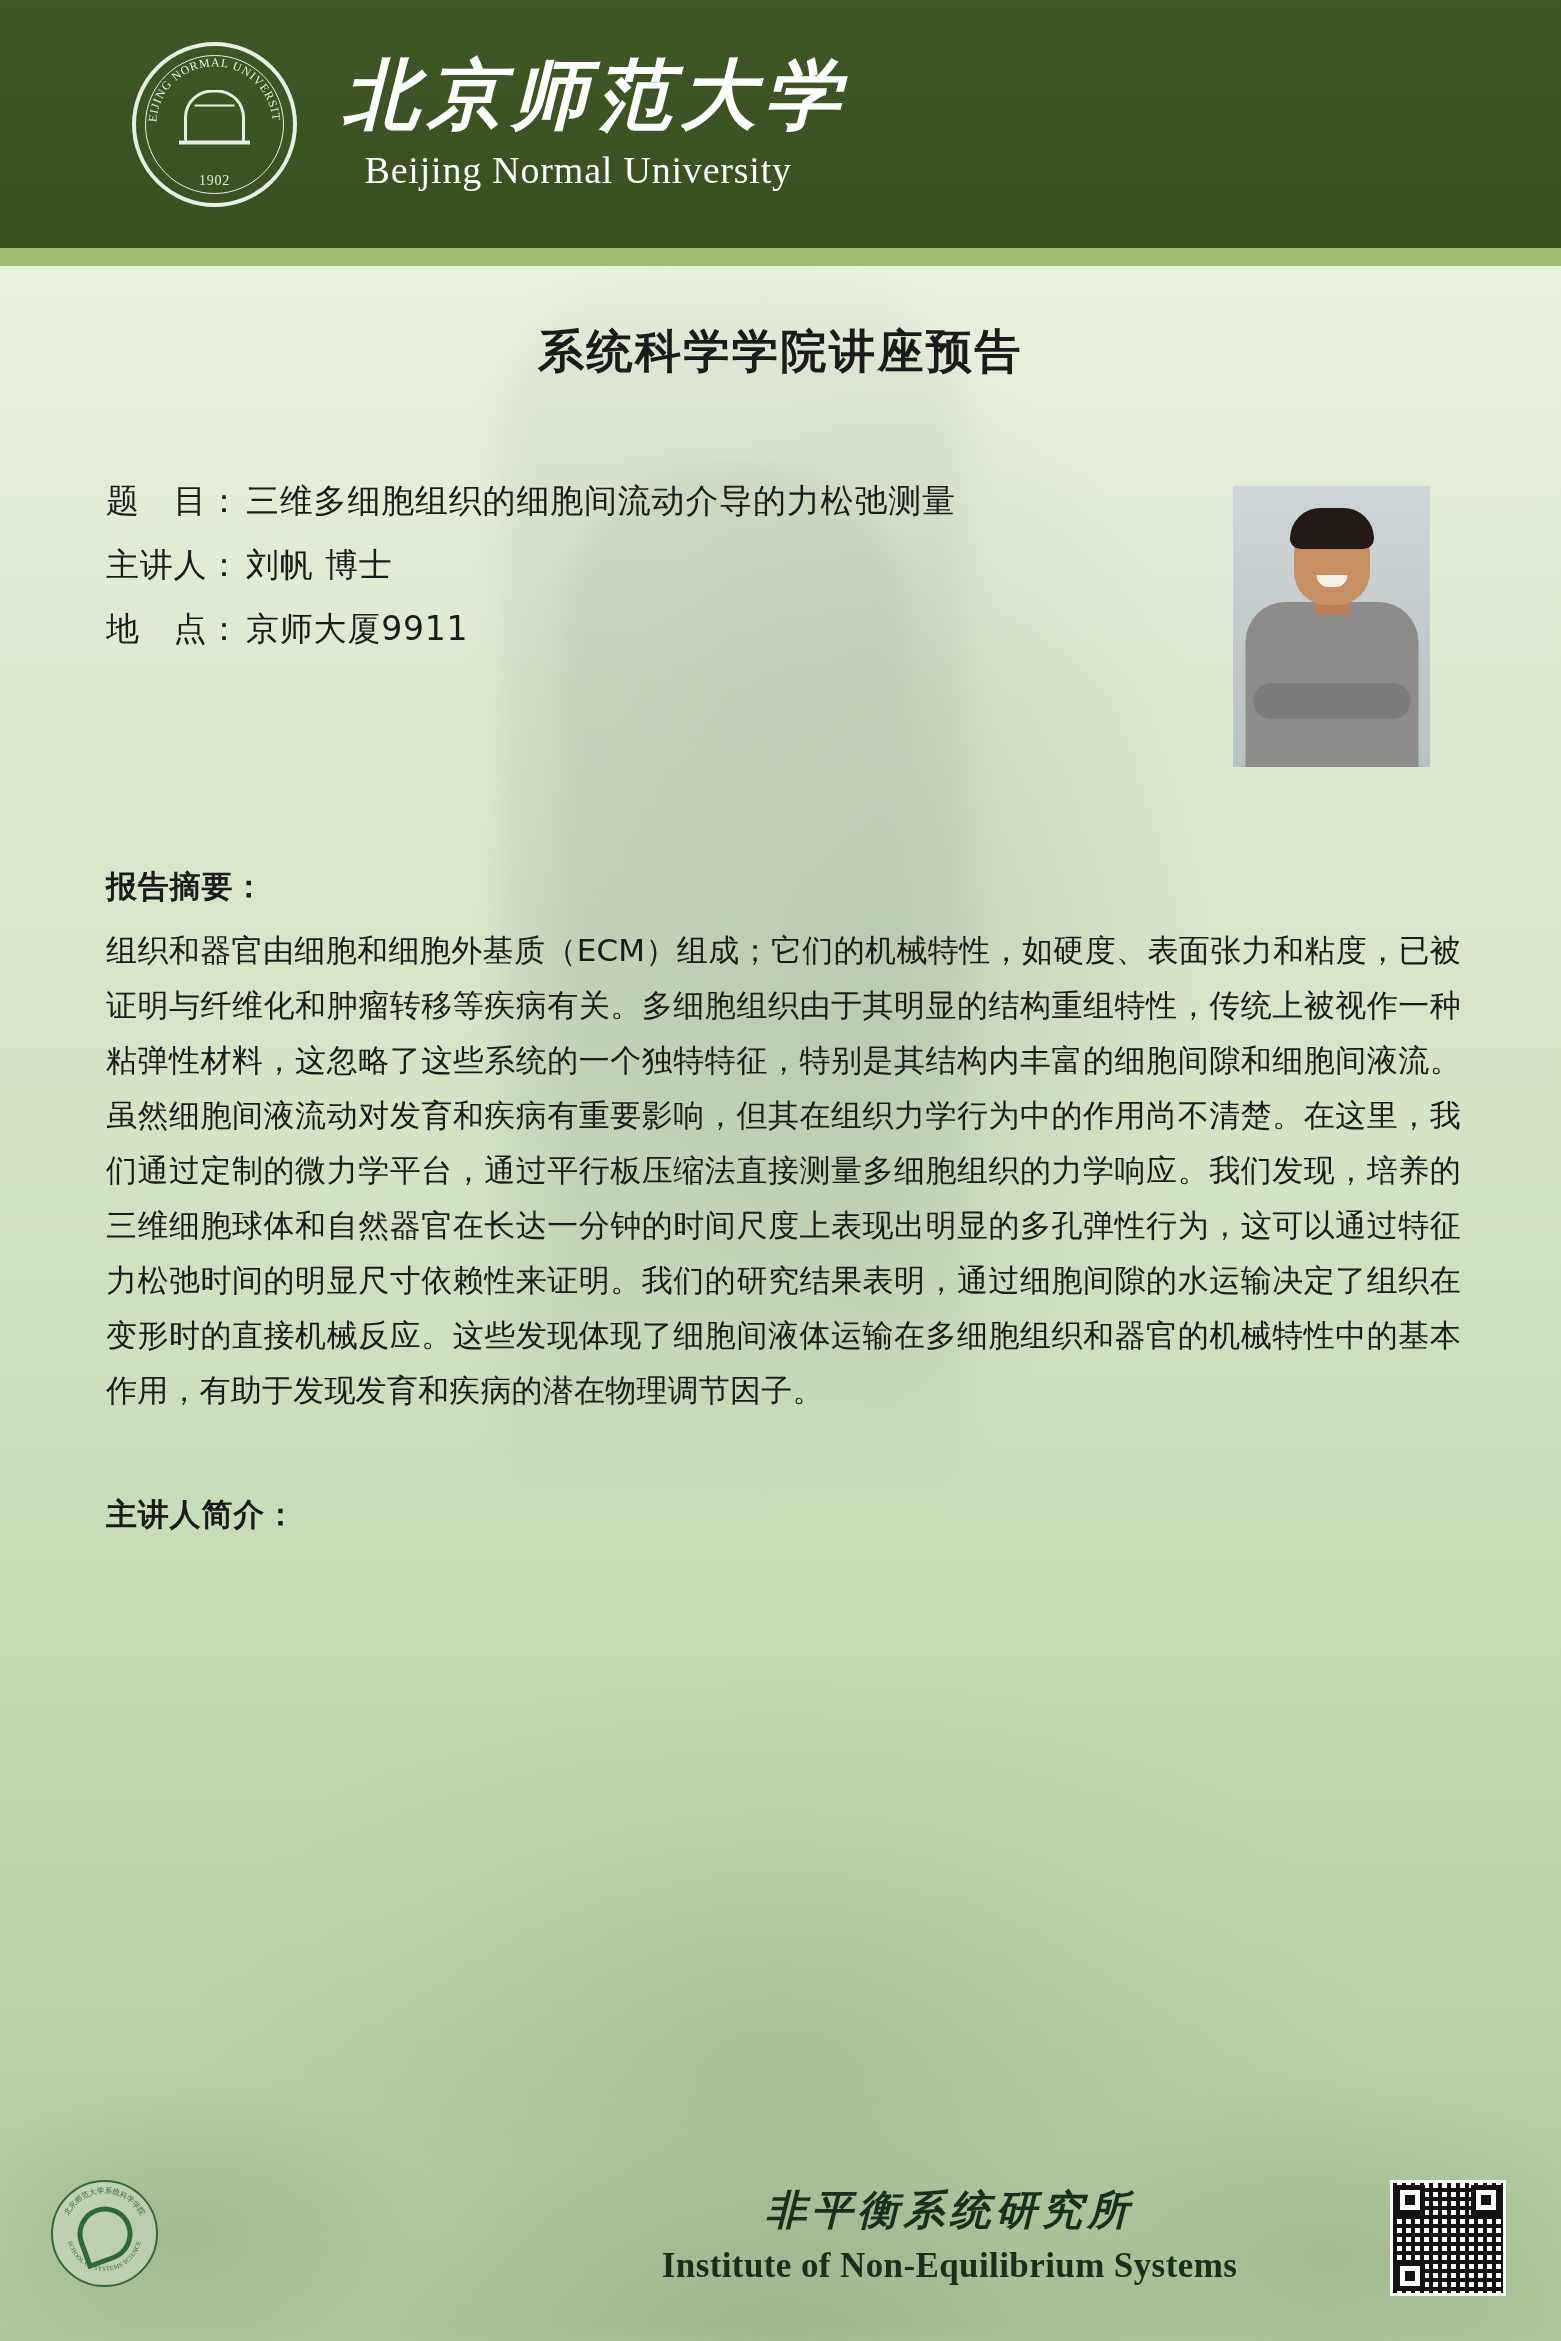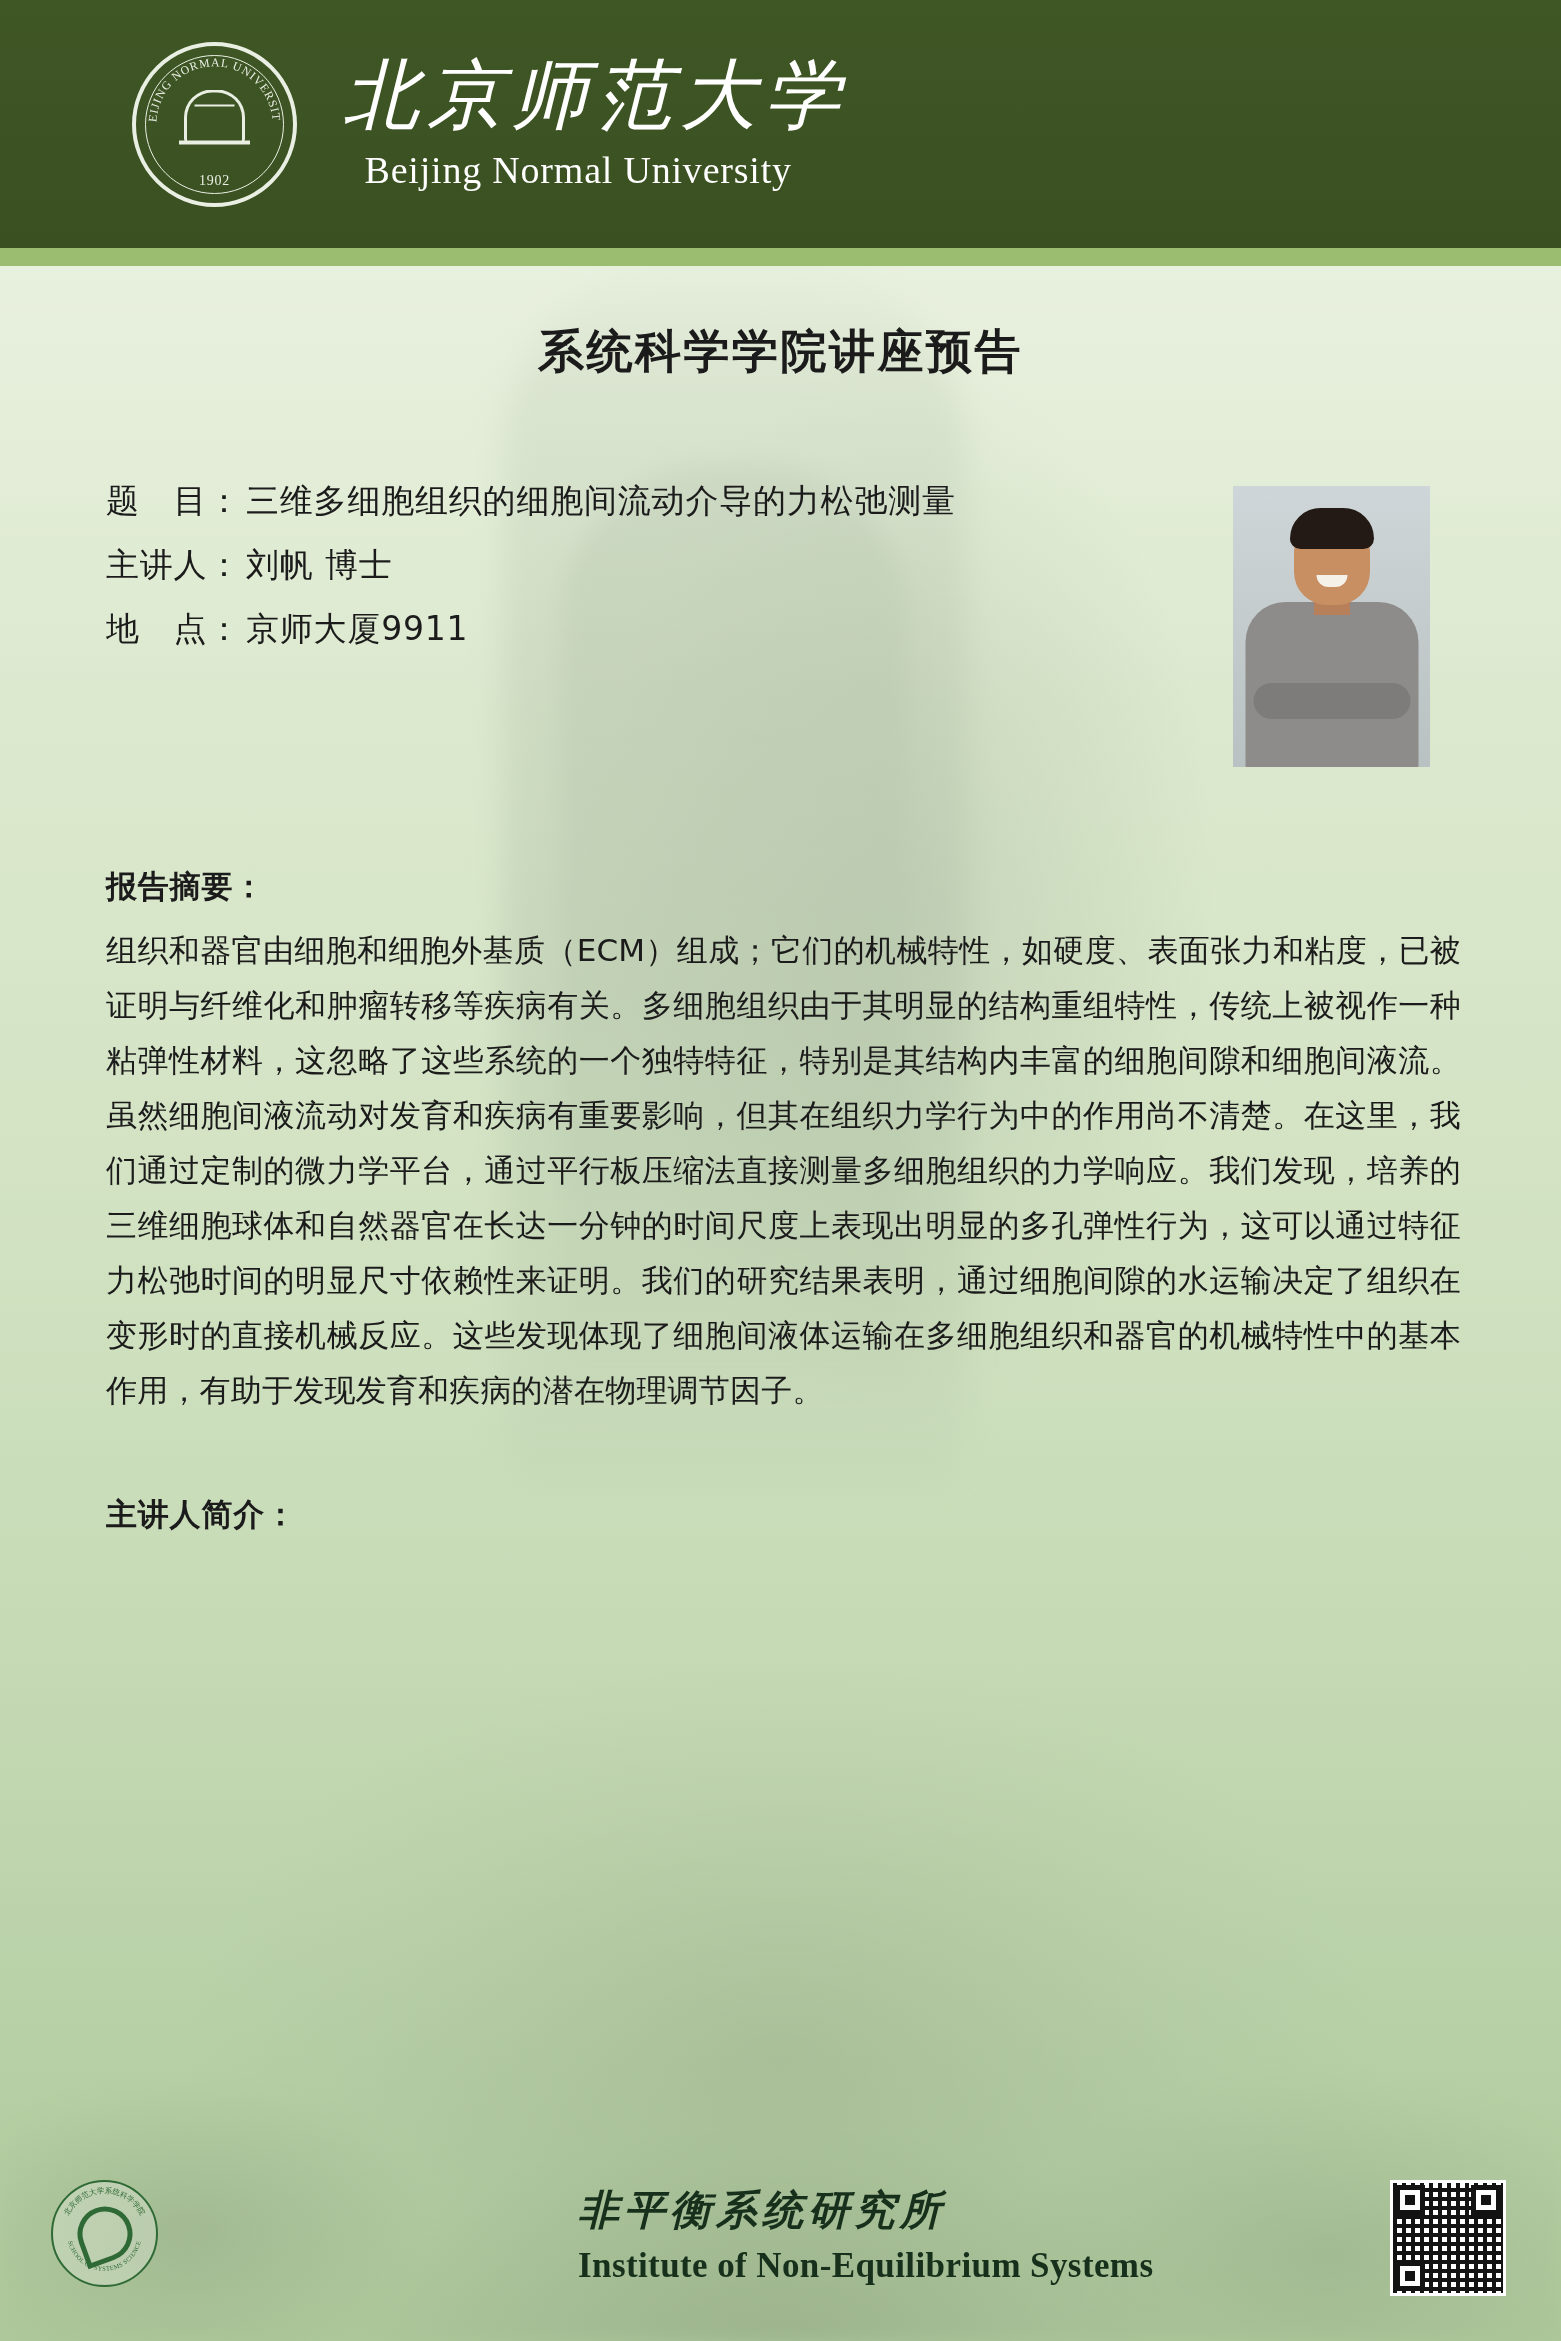--- a/index.html
+++ b/index.html
@@ -172,21 +172,21 @@
   }
   .header-names {
     margin-left: 46px;
     display: flex;
     flex-direction: column;
     justify-content: center;
   }
   .uni-cn {
     font-family: "Liberation Serif", "DejaVu Serif", serif;
     font-size: 76px;
-    font-weight: 400;
+    font-weight: 700;
     color: #ffffff;
     letter-spacing: 8.3px;
     line-height: 1.05;
     font-style: italic;
   }
   .uni-en {
     font-family: "Liberation Serif", "DejaVu Serif", serif;
     font-size: 38px;
     color: #ffffff;
     letter-spacing: 0.8px;
@@ -366,21 +366,21 @@
     font-weight: 700;
     color: #1c4a22;
     letter-spacing: 3.3px;
     font-family: "DejaVu Sans", "Liberation Sans", sans-serif;
   }
   .footer-center {
     position: absolute;
     left: 578px;
     top: 48px;
     width: 743px;
-    text-align: left;
+    text-align: center;
   }
   .ine-cn {
     font-family: "Liberation Serif", "DejaVu Serif", serif;
     font-size: 41px;
     font-weight: 700;
     color: #16301b;
     letter-spacing: 5px;
     font-style: italic;
   }
   .ine-en {

